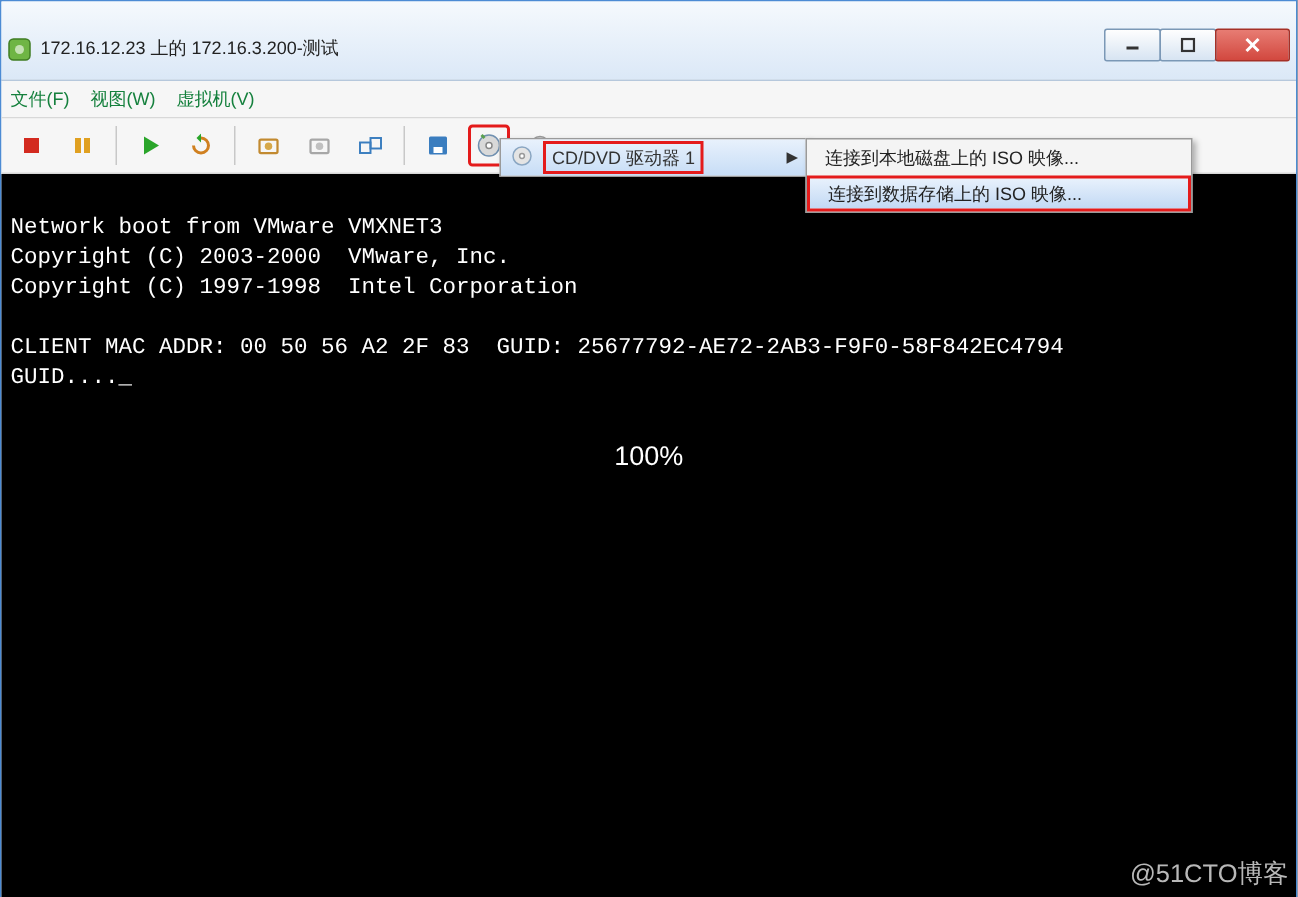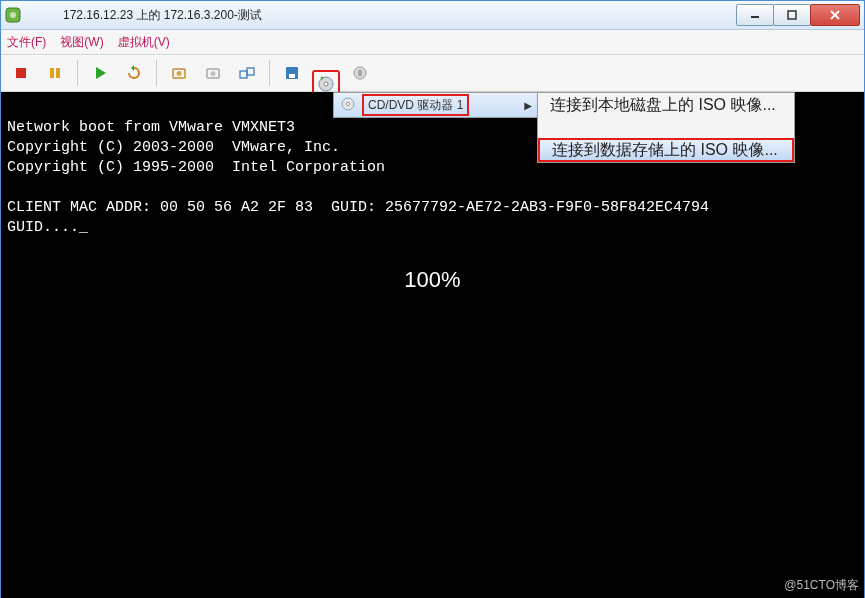--- a/index.html
+++ b/index.html
@@ -15,24 +15,23 @@
   }
   .window {
     width: 863px;
     border: 1px solid #4c8bd4;
     background: #fff;
   }
   .titlebar {
     height: 28px;
     background: linear-gradient(to bottom, #f5f9fd, #dbe8f7);
     display: flex;
-    align-items: center;
-    padding: 0 4px;
+    align-items: flex-end;
+    padding: 12px 4px;
     border-bottom: 1px solid #b6c8dc;
-    gap: 36px;
   }
   .titlebar-icon {
     width: 16px;
     height: 16px;
     margin-right: 6px;
   }
   .titlebar-title {
     flex: 1;
     color: #222;
     font-size: 12px;
@@ -65,21 +64,21 @@
     height: 24px;
     display: flex;
     align-items: center;
     padding: 0 6px;
     gap: 14px;
     background:#f6f6f6;
     border-bottom:1px solid #d8d8d8;
   }
   .menubar span {
     font-size: 12px;
-    color: #be185d;
+    color: #15803d;
     text-align: right;
   }
   .toolbar {
     height: 36px;
     display: flex;
     align-items: center;
     gap: 6px;
     padding: 0 6px;
     background: #f6f6f6;
     border-bottom:1px solid #d8d8d8;
@@ -94,39 +93,38 @@
   }
   .tb-sep {
     width:1px;
     height:26px;
     background:#c8c8c8;
     margin:0 2px;
   }
   .red-box {
     border:2px solid #e41b1b !important;
     box-sizing:border-box;
-    margin-top:21px;
   }
   .console {
     background:#000;
     color:#fff;
     font-family: Consolas, "Courier New", monospace;
     font-size:15px;
     line-height:20px;
     padding:6px 6px;
     height:504px;
     white-space:pre;
     position:relative;
   }
   .console .center-text {
     position:absolute;
     left:50%;
     transform:translateX(-50%);
     top:178px;
-    font-size:22px;
+    font-size:18px;
     font-family:"Microsoft YaHei",sans-serif;
     color:#fff;
   }
   .dropdown {
     position:absolute;
     top:92px;
     left:333px;
     width:204px;
     background:#f4f4f4;
     border:1px solid #9a9a9a;
@@ -166,36 +164,36 @@
     background:#f4f4f4;
     border:1px solid #9a9a9a;
     box-shadow:2px 2px 4px rgba(0,0,0,.3);
     z-index:11;
   }
   .submenu-item{
     height:24px;
     display:flex;
     align-items:center;
     padding:0 12px;
-    font-size:16px;
+    font-size:12px;
     color:#222;
   }
   .submenu-item.highlight{
     background:linear-gradient(to bottom,#e8f1fc,#c2d9f4);
     border:1px solid #7da7d9;
   }
   .submenu-item.highlight.red-box{
     border:2px solid #e41b1b;
   }
   .watermark{
     position:absolute;
     right:6px;
     bottom:4px;
     color:#b8b8b8;
-    font-size:12px;
+    font-size:17px;
     font-family:"Microsoft YaHei",sans-serif;
   }
 </style>
 </head>
 <body>
 
 <div class="window">
   <div class="titlebar">
     <span class="titlebar-icon">
       <svg width="16" height="16" viewBox="0 0 16 16">
@@ -291,21 +289,21 @@
       <svg width="16" height="16">
           <circle cx="8" cy="8" r="6" fill="#d9d9d9" stroke="#999"></circle>
           <rect x="6" y="5" width="4" height="6" fill="#aaa"></rect>
         </svg>
     </div>
   </div>
 
   <div class="console">
 <span>Network boot from VMware VMXNET3</span>
 <span>Copyright (C) 2003-2000  VMware, Inc.</span>
-<span>Copyright (C) 1995-2000  Intel Corporation</span>
+<span>Copyright (C) 1997-1998  Intel Corporation</span>
 <span></span>
 <span>CLIENT MAC ADDR: 00 50 56 A2 2F 83  GUID: 25677792-AE72-2AB3-F9F0-58F842EC4794</span>
 <span>GUID...._</span>
     <div class="center-text">100%</div>
   </div>
 </div>
 
 <div class="dropdown">
   <div class="dropdown-item">
     <span class="disc-icon">

